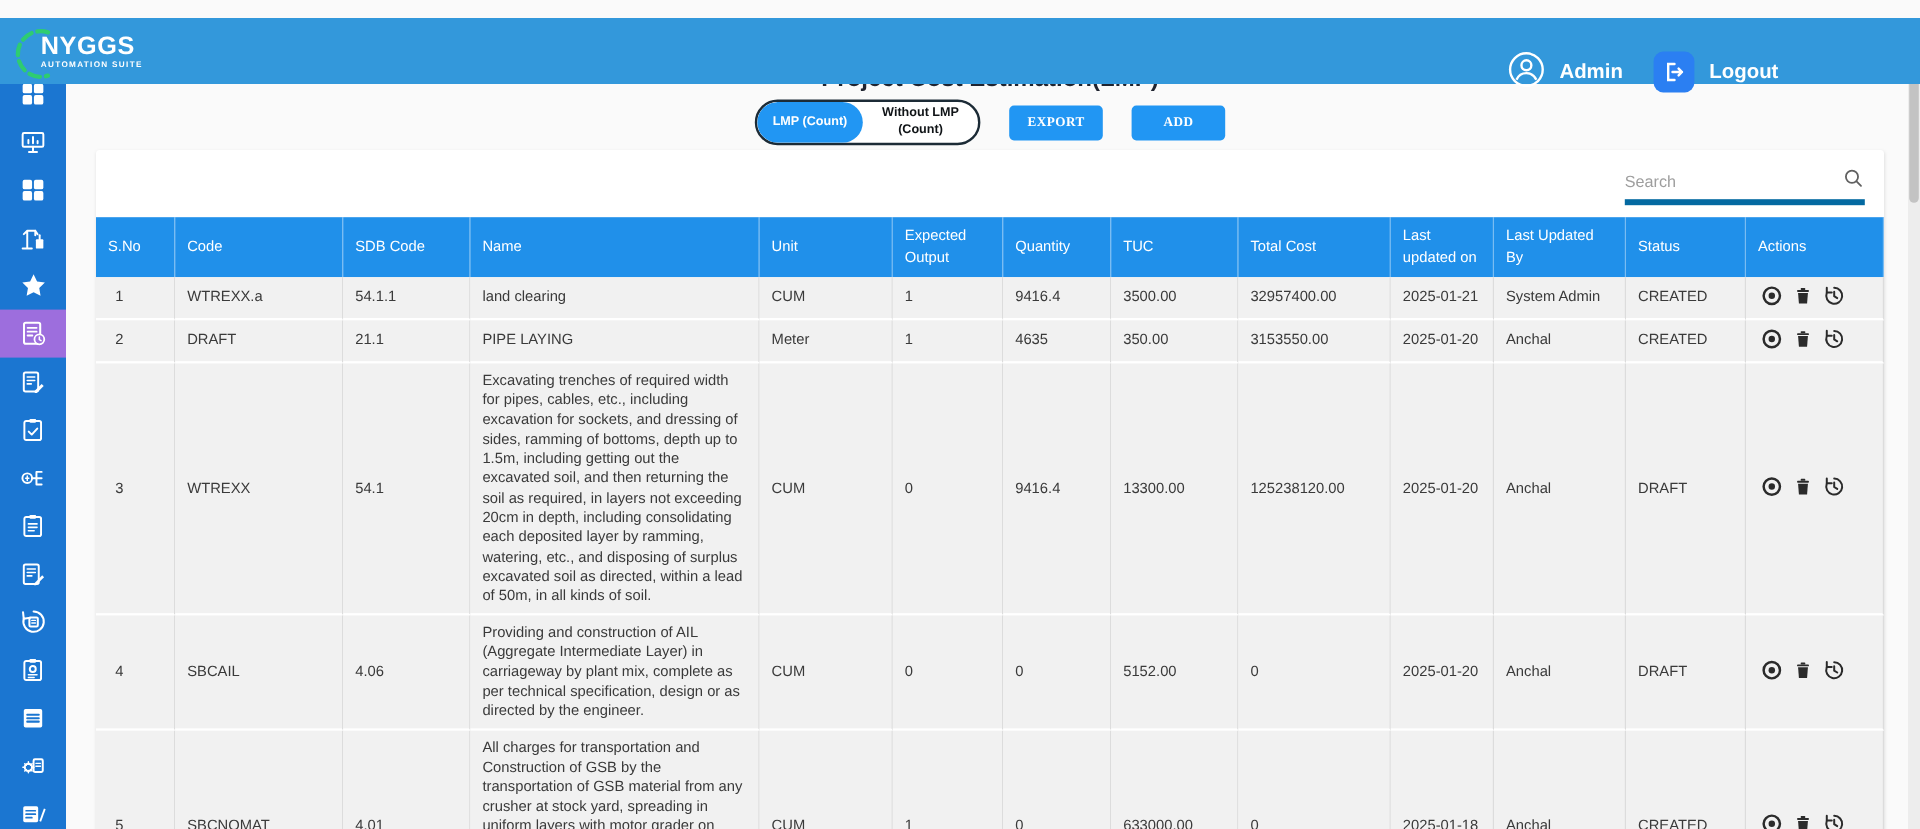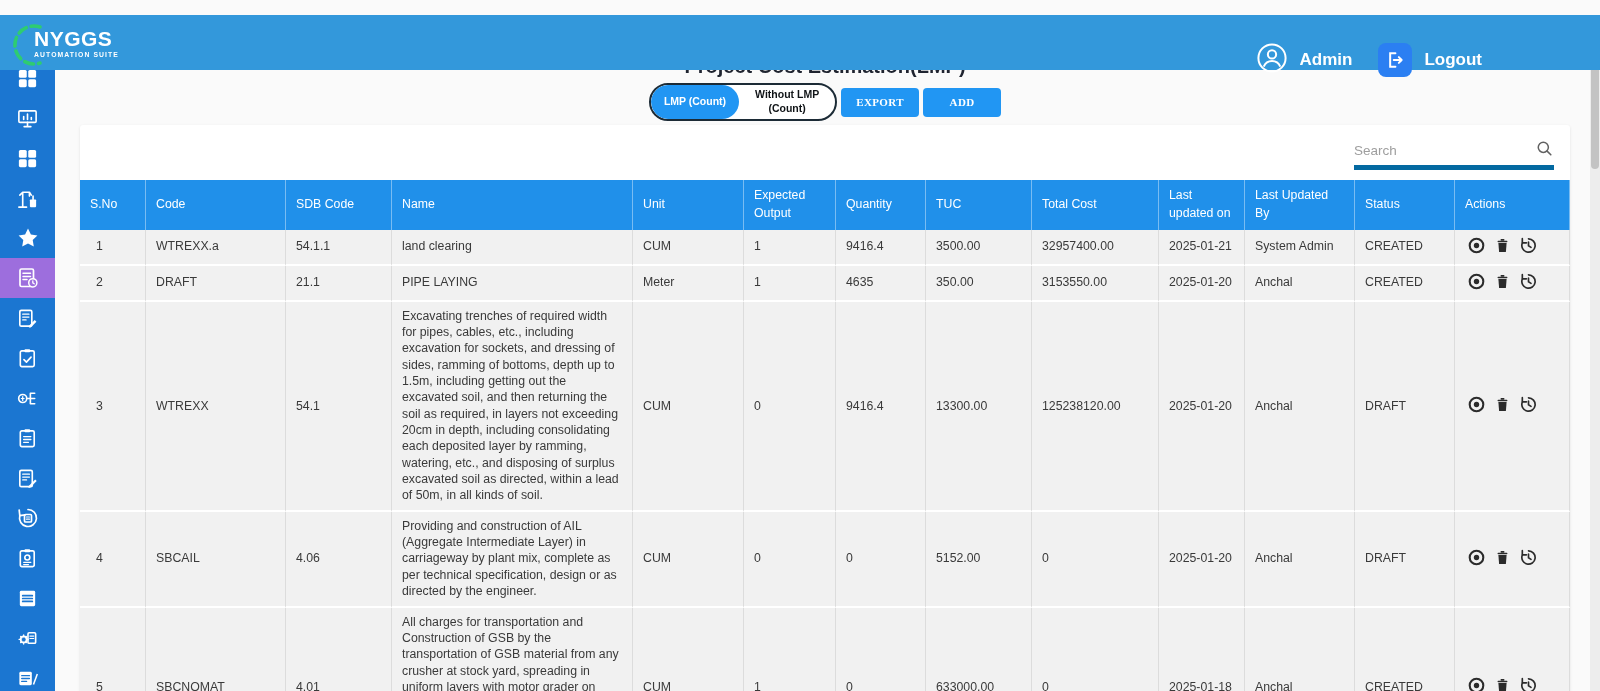--- a/index.html
+++ b/index.html
@@ -19,21 +19,21 @@
   
   .sidebar { position:fixed; top:55px; left:0; width:55px; height:636px; background:#1b76d1; padding-top:3px; z-index:20; overflow:hidden; }
   .sb-item { height:40px; display:flex; align-items:center; justify-content:center; cursor:pointer; }
   .sb-item.active { background:#9d6edd; }
   .sb-item svg { display:block; }
 
   
   .content { position:absolute; top:55px; left:55px; right:10px; bottom:0; background:#fafafa; }
   .page-head { height:66px; display:flex; align-items:center; justify-content:space-between; padding:0 20px 0 25px;flex-direction:column; }
   .page-title { font-size:20px; font-weight:700; color:#1f2430; }
-  .head-actions { display:flex; align-items:center; gap:4px; }
+  .head-actions { display:flex; align-items:center; gap:24px; }
   .toggle { display:flex; align-items:center; background:#fff; border:2px solid #1c2b36; border-radius:20px; height:38px; overflow:hidden; cursor:pointer; }
   .seg { display:flex; align-items:center; justify-content:center; text-align:center; font-size:10.5px; font-weight:700; line-height:1.3; padding:0 13px; height:100%; max-width:96px; white-space:pre-line; }
   .seg.active { background:#2196f3; color:#fff; border-radius:18px; }
   .seg.inactive { color:#101417; }
   .btn { background:#2196f3; color:#fff; font-family:Liberation Serif, serif; font-weight:700; font-size:11px; letter-spacing:.4px; border:none; border-radius:4px; height:29px; min-width:78px; padding:0 14px; cursor:pointer; }
 
   .card { margin:4px 20px 0 25px; background:#fff; border-radius:3px; box-shadow:0 1px 3px rgba(0,0,0,.10); }
   .search-row { display:flex; justify-content:flex-end; padding:14px 16px 10px; }
   .search-wrap { display:flex; align-items:center; width:200px; border-bottom:5px solid #0369a1; padding-bottom:3px; }
   .search-wrap input { border:none; outline:none; background:transparent; flex:1; font-family:inherit; font-size:13.5px; color:#333; }

